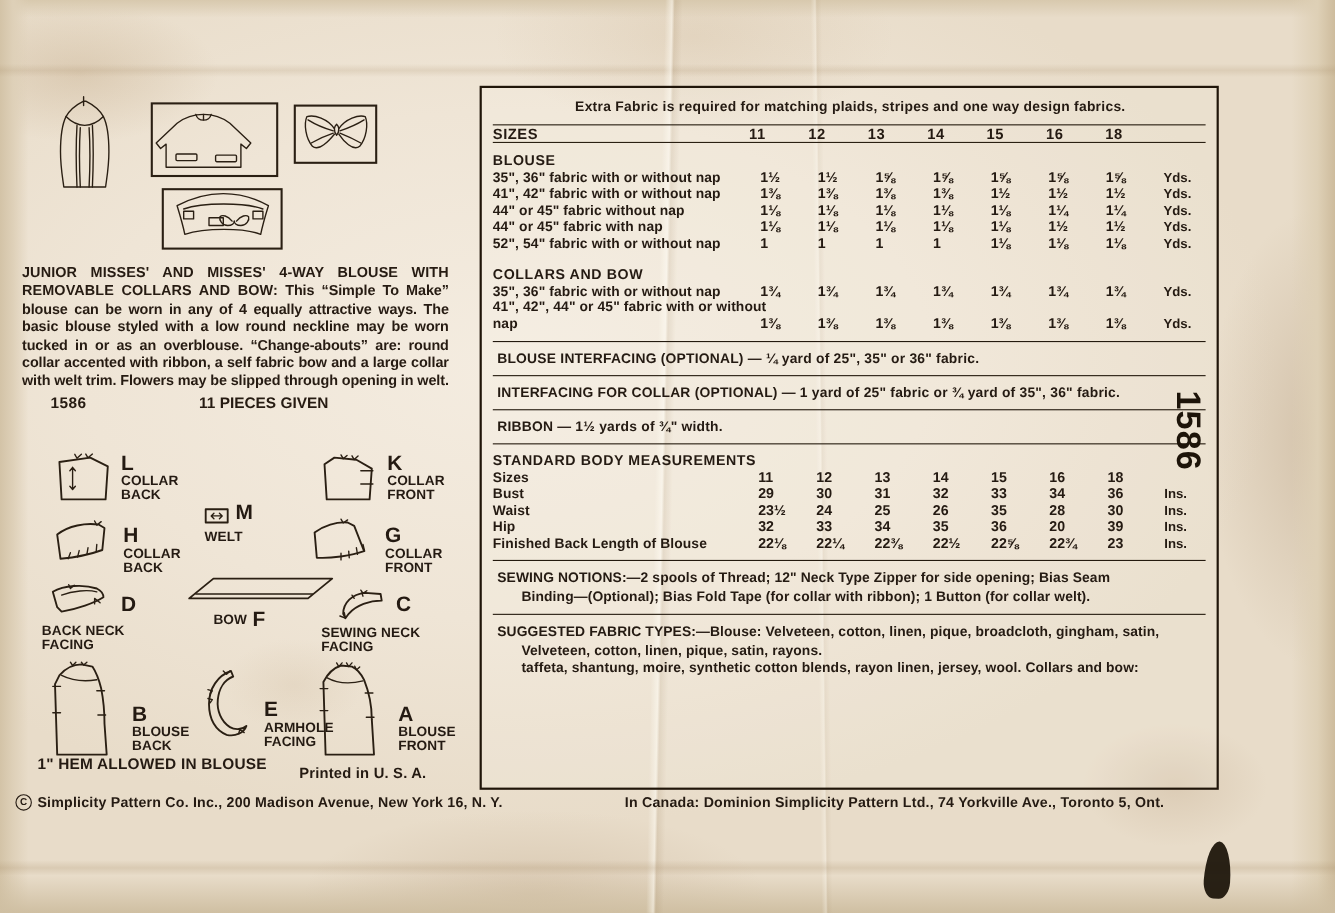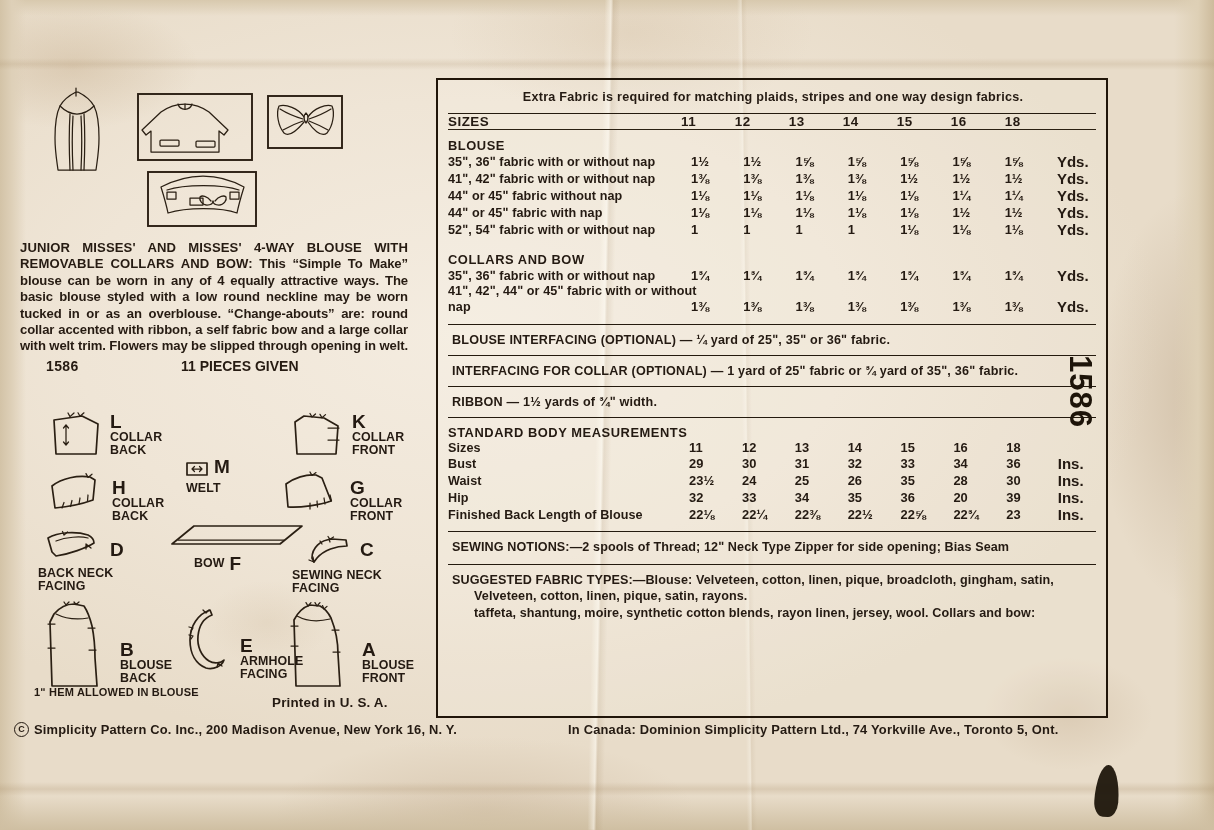--- a/index.html
+++ b/index.html
@@ -123,21 +123,21 @@
     color: #241a12;
   }
   .piece { position: absolute; }
   .piece .lbl-letter { font-size: 19px; font-weight: bold; line-height: 19px; letter-spacing: .2px; }
   .piece .lbl-name { font-size: 12.4px; font-weight: bold; line-height: 13.4px; letter-spacing: .1px; }
   .piece-row { display: flex; align-items: flex-start; }
   .piece-txt { display: flex; flex-direction: column; }
 
   #hem-note {
     position: absolute; left: 34px; top: 686px;
-    font-size: 11px; font-weight: bold; letter-spacing: .2px; color: #241a12;
+    font-size: 14px; font-weight: bold; letter-spacing: .2px; color: #241a12;
   }
   #printed-usa {
     position: absolute; left: 272px; top: 695px;
     font-size: 13.4px; font-weight: bold; letter-spacing: .2px; color: #241a12;
   }
 
   
   #table-box {
     position: absolute;
     left: 436px; top: 78px;
@@ -153,21 +153,21 @@
   .tbl-note {
     font-size: 12.6px; font-weight: bold; color: #241a12;
     padding: 10px 2px 9px 4px; letter-spacing: .25px; text-align: center;
   }
 
   table.grid { border-collapse: collapse; width: 100%; font-weight: bold; color: #241a12; }
   table.grid td, table.grid th { padding: 0; font-weight: bold; text-align: left; }
   .sizes-head td { font-size: 13.4px; padding: 7px 0 7px 0; letter-spacing: .5px; }
   .num { text-align: left; font-size: 12.9px; }
   .desc-col { font-size: 12.6px; letter-spacing: .1px; white-space: nowrap; }
-  .unit-col { font-size: 15px; margin-top: 36px; }
+  .unit-col { font-size: 12px; margin-top: 36px; }
   .sec-title { font-size: 12.9px; letter-spacing: .55px; padding-top: 7px; padding-bottom: 1px; }
   .row-line td { padding: 0.4px 0; }
 
   .col-lbl { width: 248px; }
   .col-n { width: 57px; }
   .col-u { width: 40px; }
 
   .single-line {
     font-size: 12.6px; font-weight: bold; color: #241a12;
     padding: 8px 2px 8px 4px; letter-spacing: .2px;
@@ -642,20 +642,21 @@
           <td class="num col-n">22¾</td>
           <td class="num col-n">23</td>
           <td class="unit-col col-u">Ins.</td>
         </tr>
       </tbody>
         </table>
 
       <div class="rule" style="margin-top:8px;"></div>
       <div class="block-line">
         <span>SEWING NOTIONS:—2 spools of Thread; 12ʺ Neck Type Zipper for side opening; Bias Seam</span>
+        <span class="indent">Binding—(Optional); Bias Fold Tape (for collar with ribbon); 1 Button (for collar welt).</span>
       </div>
       <div class="rule"></div>
       <div class="block-line">
         <span>SUGGESTED FABRIC TYPES:—Blouse: Velveteen, cotton, linen, pique, broadcloth, gingham, satin,</span>
         <span class="indent">Velveteen, cotton, linen, pique, satin, rayons.</span>
         <span class="indent">taffeta, shantung, moire, synthetic cotton blends, rayon linen, jersey, wool. Collars and bow:</span>
       </div>
 
     </div>
   </div>

